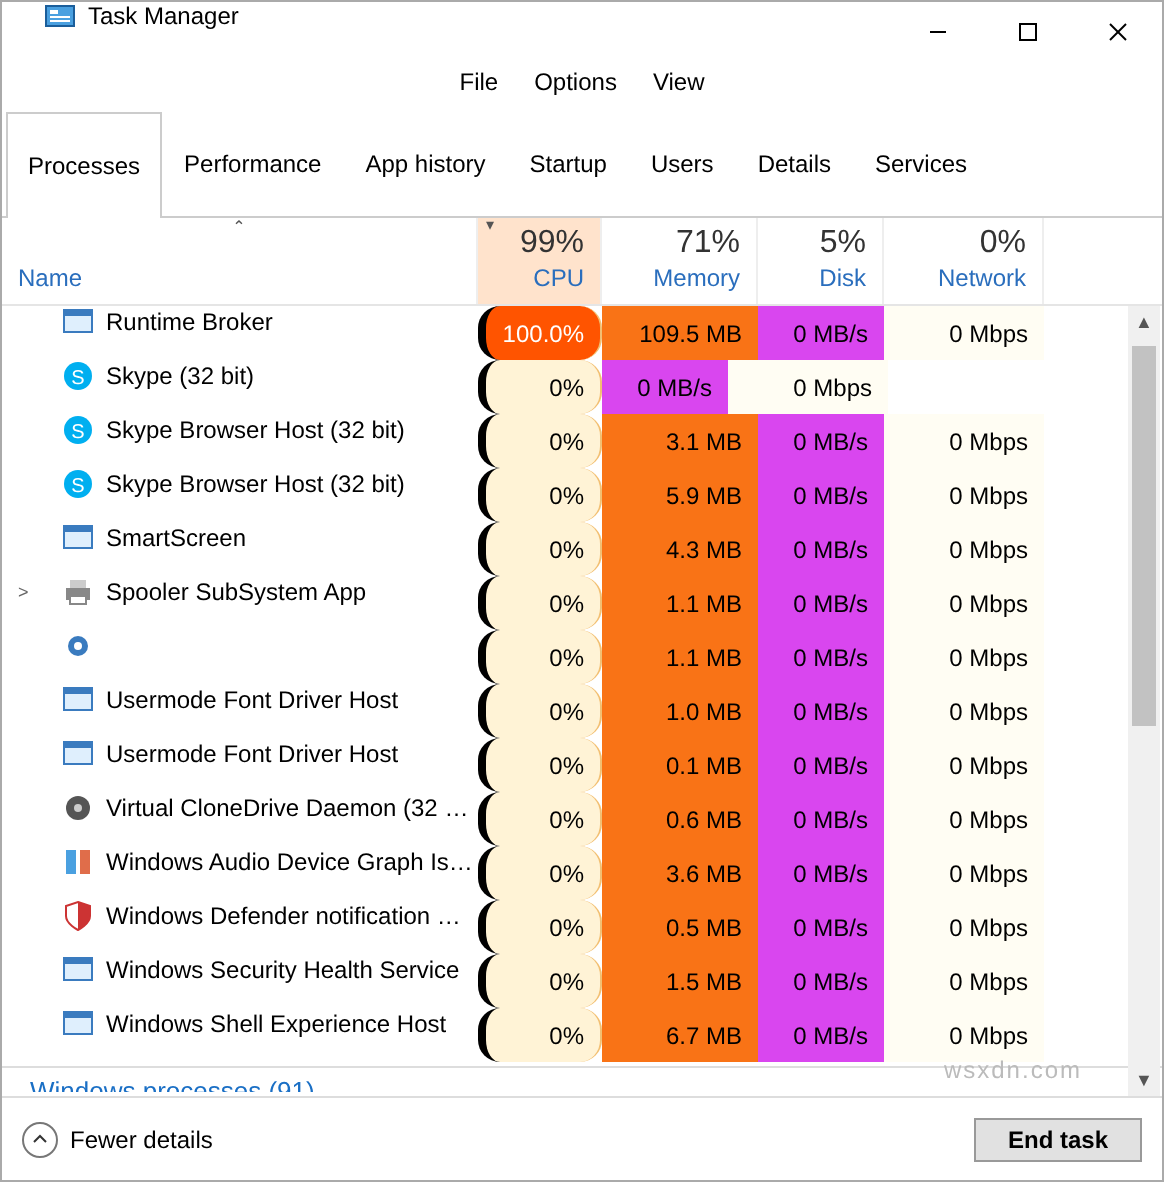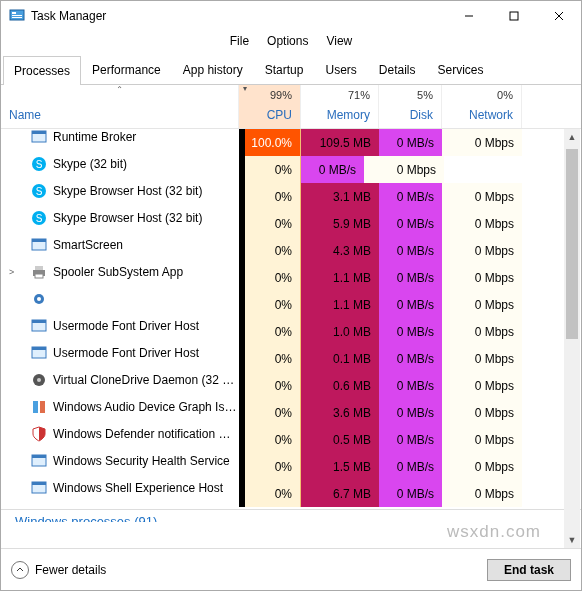--- a/index.html
+++ b/index.html
@@ -1,62 +1,62 @@
 <!DOCTYPE html>
 <html><head>
   <meta charset="utf-8">
   <style>
     * { box-sizing: border-box; margin: 0; padding: 0; font-family: "Segoe UI", Tahoma, sans-serif; }
     body { width: 582px; height: 591px; overflow: hidden; background: #fff; border: 1px solid #aaa; display: flex; flex-direction: column; }
-    .titlebar { height: 30px; display: flex; align-items: center; padding-left: 8px; border-bottom: 0px solid #ddd; }
+    .titlebar { height: 30px; display: flex; padding-left: 21px; border-bottom: 0px solid #ddd; }
     .titlebar .app-icon { width: 16px; height: 16px; margin-right: 6px; }
     .titlebar .title { font-size: 12px; flex: 1; }
     .winbtns { display: flex; height: 100%; }
     .winbtn { width: 45px; display: flex; align-items: center; justify-content: center; font-size: 14px; }
     .winbtn svg { width: 10px; height: 10px; }
     .menubar { height: 20px; display: flex; align-items: center; padding: 0 8px; gap: 18px; font-size: 12px; justify-content: center; }
     .tabs { display: flex; border-bottom: 1px solid #ccc; padding-left: 2px; font-size: 12px; margin-top:4px;}
-    .tab { padding: 7px 10px; border: 1px solid transparent; border-bottom: none; cursor: default; }
+    .tab { padding: 19px 10px; border: 1px solid transparent; border-bottom: none; cursor: default; }
     .tab.active { background: #fff; border-color: #ccc; position: relative; top: 1px; }
     .header-row { display: flex; height: 44px; border-bottom: 1px solid #e5e5e5; font-size: 12px; color: #2a6ebd; }
     .header-row .col-name { flex: 0 0 238px; display: flex; flex-direction: column; justify-content: flex-end; padding: 0 8px 6px 8px; border-right: 1px solid #eee; position:relative;}
     .header-row .col { display:flex; flex-direction:column; align-items:flex-end; justify-content:space-between; padding: 4px 8px 6px 4px; border-right:1px solid #eee;}
-    .header-row .pct { color:#333; font-size:11px; }
+    .header-row .pct { color:#333; font-size:16px; }
     .header-row .lbl { color:#2a6ebd; }
     .col-cpu { flex:0 0 62px; }
     .col-mem { flex:0 0 78px; }
     .col-disk { flex:0 0 63px; }
     .col-net { flex:0 0 80px; }
     .header-row .col-cpu { background:#ffe3cc; }
     .header-row .sort-ind { position:absolute; left:50%; top:-2px; transform:translateX(-50%); font-size:8px; color:#555; display:none;}
     .header-row .col-cpu.hsel { position:relative;}
     .header-row .col-cpu .sort-ind { display:block; position:absolute; top:-1px; left:6px; color:#555;}
     .table-body { flex:1; overflow:hidden; font-size:12px; position:relative; }
     .row { display:flex; height:27px; align-items:flex-start; }
     .row .c-name { flex:0 0 238px; display:flex; align-items:center; padding-left:30px; gap:6px; white-space:nowrap; overflow:hidden; text-overflow:ellipsis; }
     .row .c-name .exp { position:absolute; left:8px; color:#666; font-size:9px;}
     .row .cell { text-align:right; padding-right:8px; height:100%; display:flex; align-items:center; justify-content:flex-end; border-right:0px solid transparent;}
-    .row .c-cpu { flex:0 0 62px; background:#fff3d6; border-left:6px solid #000000; border-right:1px solid #f2bf72;}
-    .row .c-mem { flex:0 0 78px; background:#be185d; }
+    .row .c-cpu { flex:0 0 62px; background:#fff3d6; border-left:4px solid #000000; border-right:1px solid #f2bf72;border-radius:11px;}
+    .row .c-mem { flex:0 0 78px; background:#f97316; }
     .row .c-disk { flex:0 0 63px; background:#d946ef;}
     .row .c-net { flex:0 0 80px; background:#fffdf3;}
     .row.hot .c-cpu { background:#ff5400; color:#fff; }
     .ico { width:16px; height:16px; flex-shrink:0; display:inline-block; }
     .ico svg { width:16px; height:16px; }
     .cutline { height:1px; background:#ddd; margin-top:2px;}
     .grouplink { color:#1a6fc5; font-size:13px; padding:4px 0 0 14px; position:relative;}
     .bottom { height:42px; border-top:1px solid #ddd; display:flex; align-items:center; justify-content:space-between; padding:0 10px; font-size:12px;}
     .fewer { display:flex; align-items:center; gap:6px;}
     .fewer .circ { width:18px; height:18px; border:1px solid #777; border-radius:50%; display:flex; align-items:center; justify-content:center;}
     .endbtn { border:1px solid #999; background:#e1e1e1; padding:3px 16px; font-size:12px;font-weight:bold;}
     .scrolltrack { position:absolute; right:1px; top:0; bottom:0; width:16px; background:#f0f0f0;}
     .scrollthumb { position:absolute; left:2px; right:2px; top:20px; height:190px; background:#c2c2c2;}
     .scrollarr { position:absolute; left:0; right:0; height:16px; display:flex; align-items:center; justify-content:center; color:#555; font-size:9px;}
     .sa-up{top:0;} .sa-dn{bottom:0;}
-    .watermark { position:absolute; right:40px; bottom:6px; color:#bbb; font-size:17px; letter-spacing:1px;}
+    .watermark { position:absolute; right:40px; bottom:6px; color:#bbb; font-size:12px; letter-spacing:1px;}
     .name-caret { position:absolute; left:50%; top:0; transform:translateX(-50%); font-size:8px; color:#555;}
   </style>
 </head>
 <body>
 
 <div class="titlebar">
   <span class="app-icon">
     <svg viewBox="0 0 16 16">
         <rect x="1" y="2" width="14" height="10" fill="#4aa0e0" stroke="#1b5e9b"></rect>
         <rect x="3" y="4" width="4" height="2" fill="#fff"></rect>

